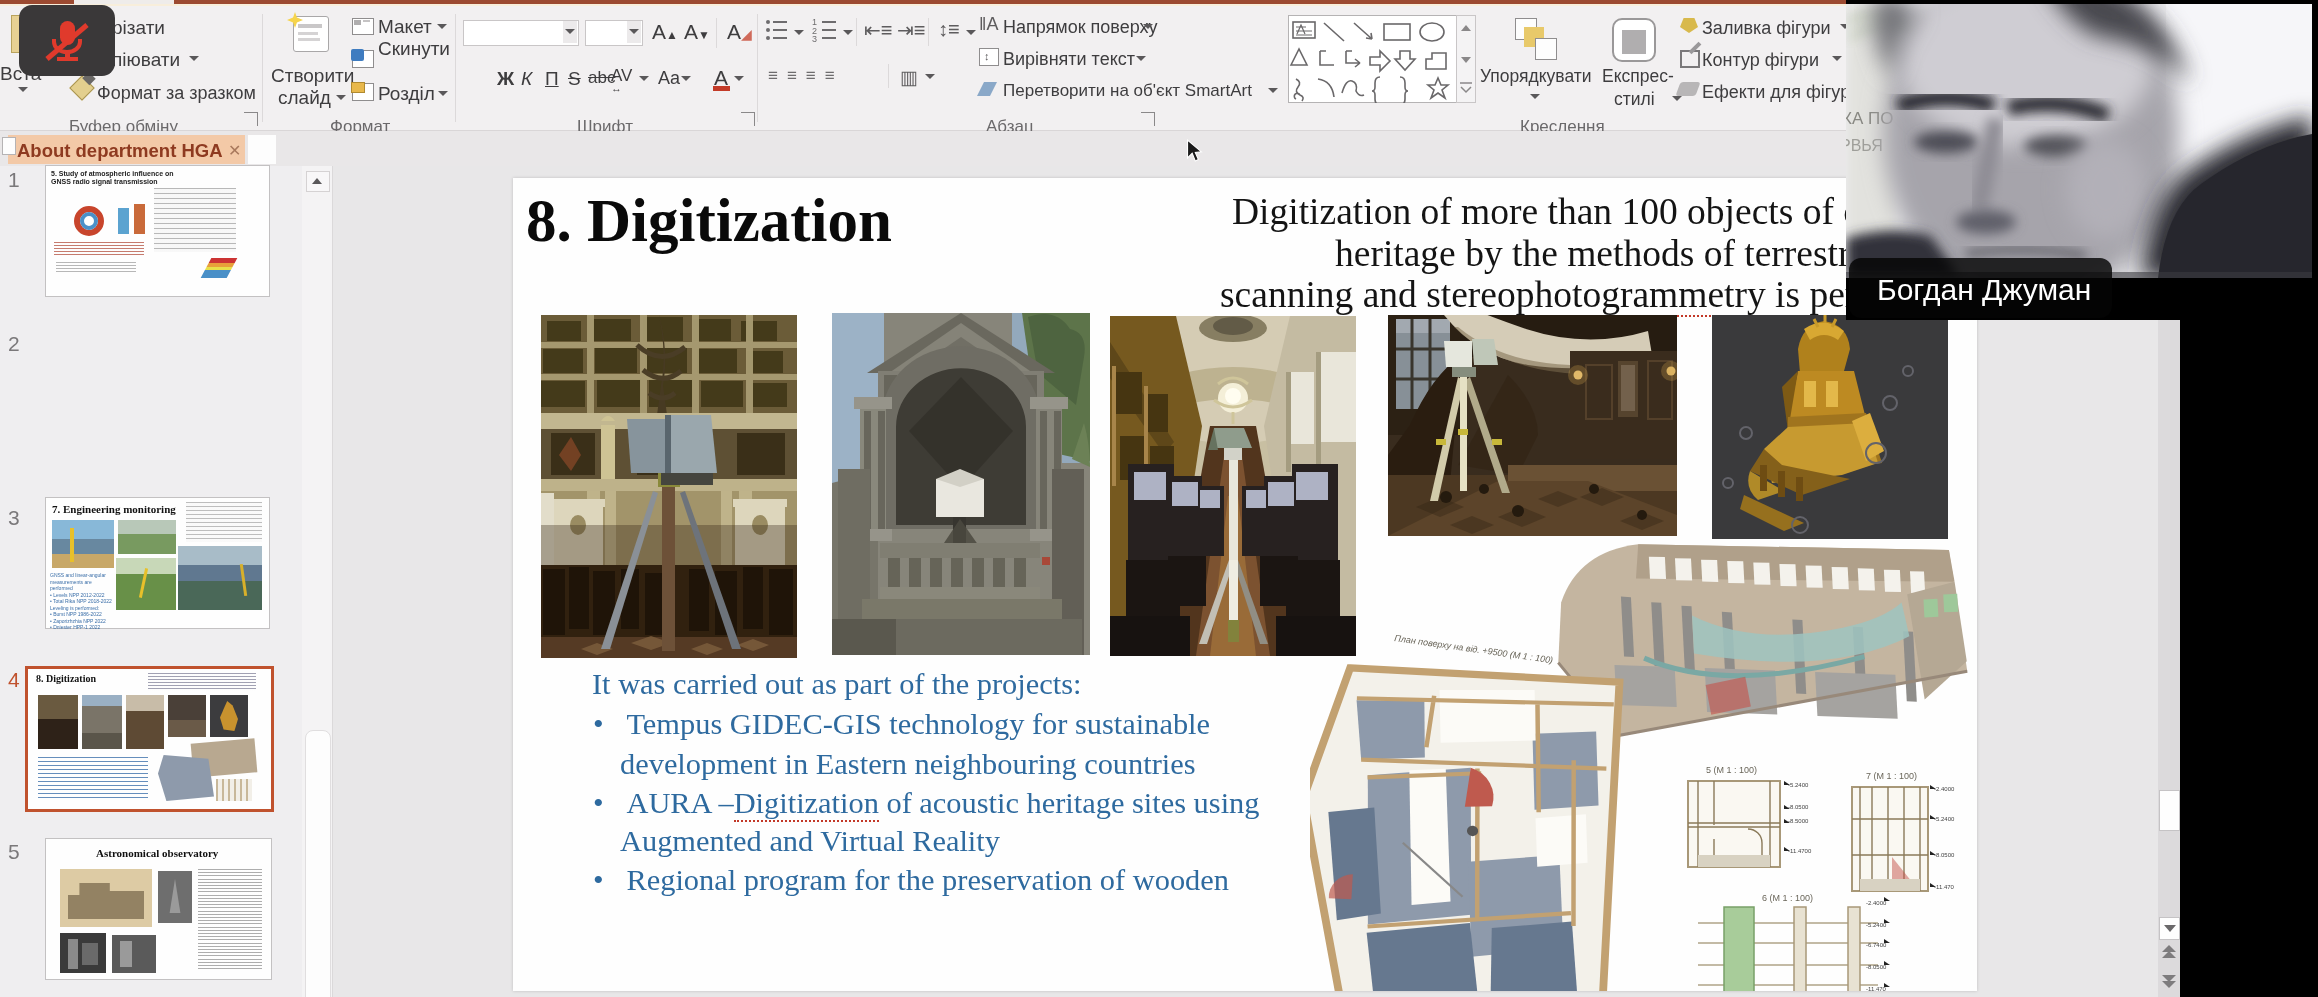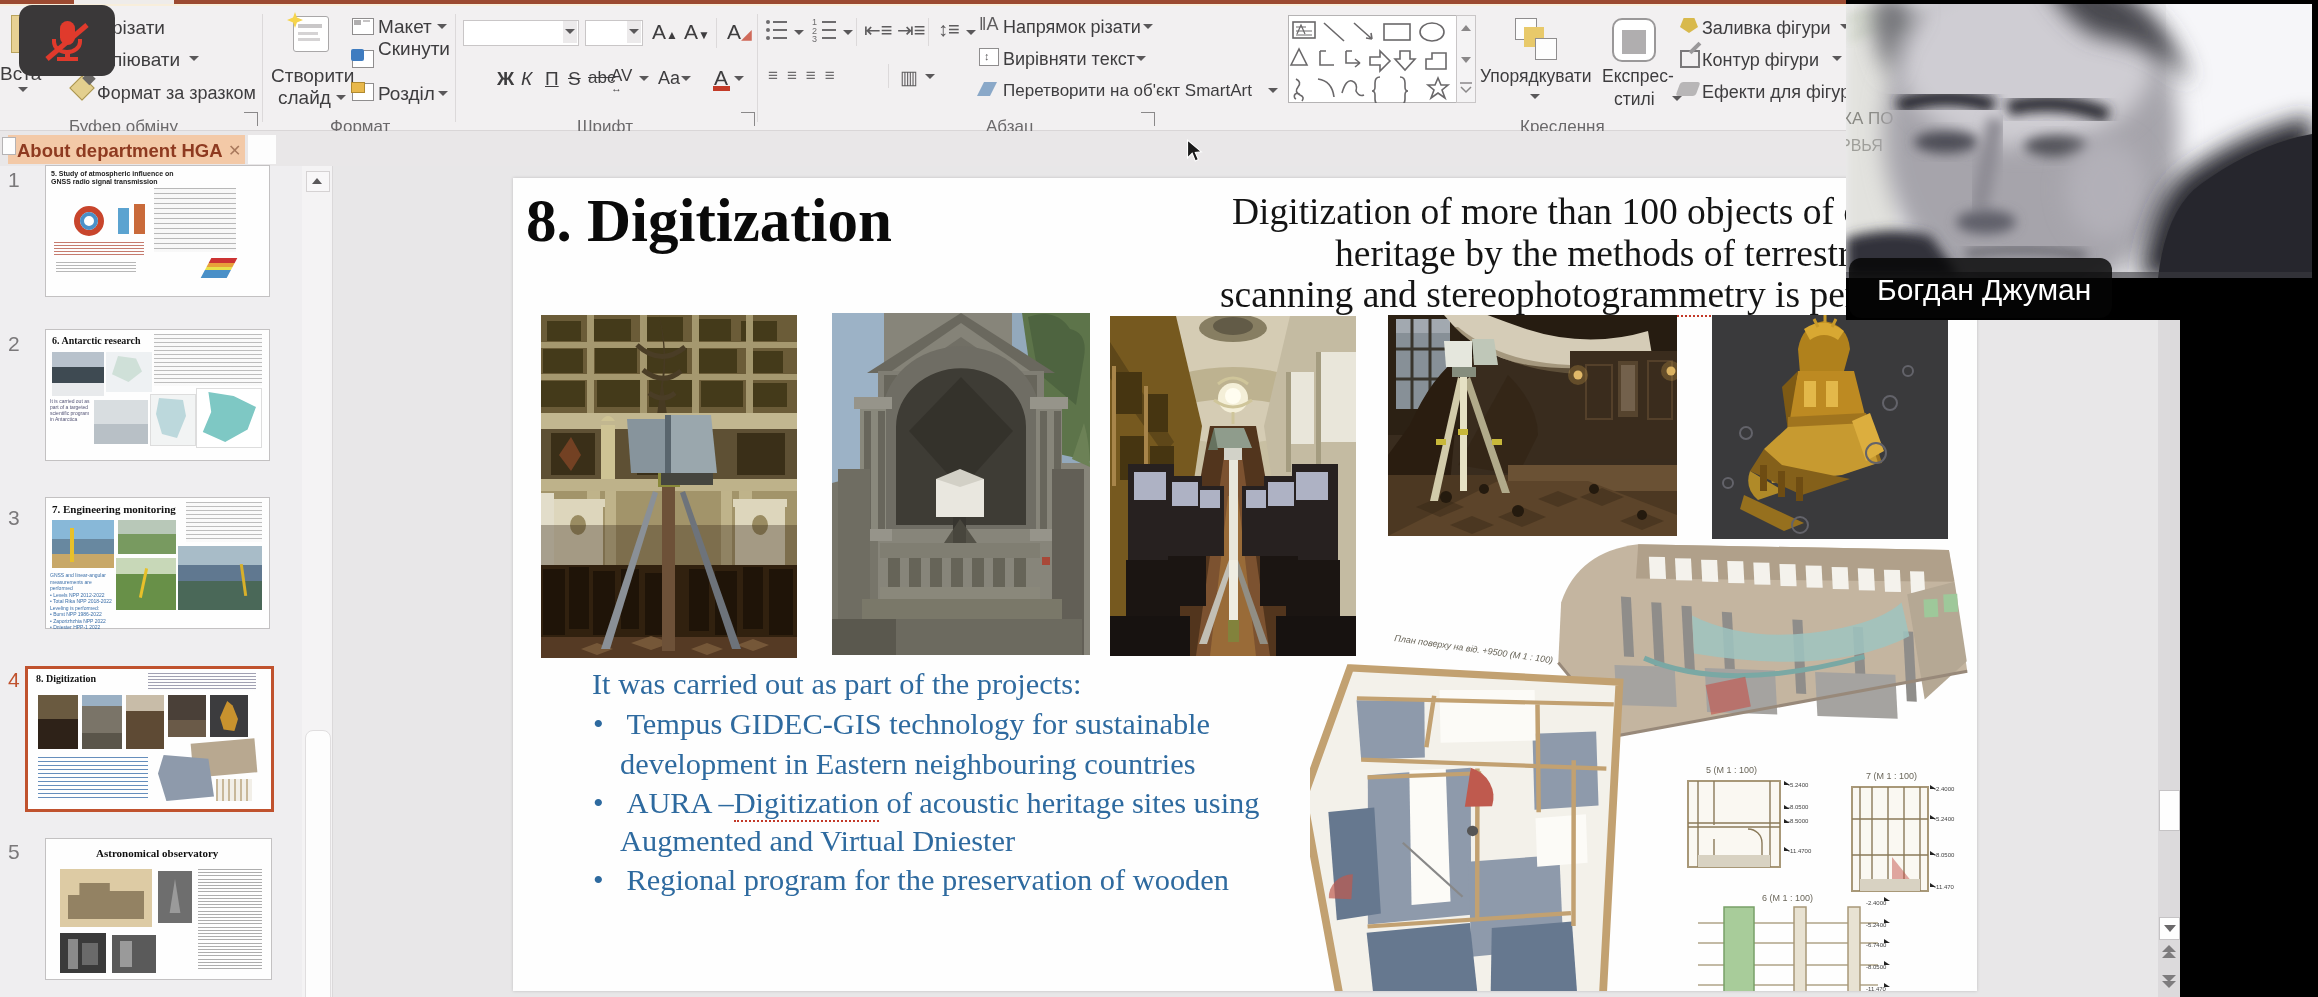--- a/index.html
+++ b/index.html
@@ -134,21 +134,21 @@
  <div class="rtxt" style="left:864px;top:12px;font-size:20px;color:#5e5c5e;">⇤≡</div>
  <div class="rtxt" style="left:897px;top:12px;font-size:20px;color:#5e5c5e;">⇥≡</div>
  <div class="gsep" style="left:928px;top:12px;height:28px;"></div>
  <div class="rtxt" style="left:938px;top:12px;font-size:20px;color:#5e5c5e;">↕≡</div>
  <div class="caret" style="left:966px;top:24px;"></div>
  <div class="abs" style="left:768px;top:60px;color:#6e6c6e;font-size:17px;letter-spacing:9px;">≡≡≡≡</div>
  <div class="gsep" style="left:888px;top:58px;height:24px;"></div>
  <div class="rtxt" style="left:900px;top:60px;font-size:19px;color:#5e5c5e;">▥</div>
  <div class="caret" style="left:925px;top:68px;"></div>
  <div class="abs" style="left:979px;top:8px;width:22px;height:22px;color:#5e5c5e;font-size:18px;">‖A</div>
- <div class="rtxt" style="left:1003px;top:11px;font-size:18px;">Напрямок різати</div>
+ <div class="rtxt" style="left:1003px;top:11px;font-size:18px;">Напрямок поверху</div>
  <div class="caret" style="left:1143px;top:18px;"></div>
  <div class="abs" style="left:979px;top:42px;width:18px;height:16px;border:1px solid #8f8d8e;background:#fff;"></div>
  <div class="abs" style="left:984px;top:44px;font-size:11px;color:#5e5c5e;">↕</div>
  <div class="rtxt" style="left:1003px;top:43px;font-size:18px;">Вирівняти текст</div>
  <div class="caret" style="left:1136px;top:50px;"></div>
  <div class="abs" style="left:977px;top:76px;width:20px;height:14px;background:#8aa8c8;clip-path:polygon(0 100%,35% 0,100% 0,65% 100%);"></div>
  <div class="rtxt" style="left:1003px;top:75px;font-size:17px;">Перетворити на об'єкт SmartArt</div>
  <div class="caret" style="left:1268px;top:82px;"></div>
  <div class="glabel" style="left:986px;">Абзац</div>
  <div class="dlg" style="left:1141px;top:106px;"></div>
@@ -223,33 +223,20 @@
   <div class="abs" style="left:28px;top:40px;width:30px;height:30px;border-radius:50%;border:6px solid #c8452c;box-sizing:border-box;"></div>
   <div class="abs" style="left:34px;top:46px;width:18px;height:18px;border-radius:50%;border:4px solid #4a90c8;box-sizing:border-box;"></div>
   <div class="abs" style="left:72px;top:42px;width:11px;height:26px;background:#5ba3d0;"></div>
   <div class="abs" style="left:88px;top:38px;width:11px;height:30px;background:#c96a3a;"></div>
   <div class="abs" style="left:8px;top:76px;width:90px;height:14px;background:repeating-linear-gradient(#b85a4a 0 1px,#fdfdfd 1px 3px);opacity:.8;"></div>
   <div class="abs" style="left:160px;top:92px;width:26px;height:20px;background:linear-gradient(#c33 0 25%,#e8a03a 25% 45%,#e8e04a 45% 60%,#4a90c8 60% 100%);transform:skewX(-28deg);"></div>
   <div class="abs" style="left:10px;top:96px;width:80px;height:10px;background:repeating-linear-gradient(#888 0 1px,#fefefe 1px 3px);opacity:.6;"></div>
  </div>
 
  <div class="tnum" style="top:166px;">2</div>
- <div class="thumb" style="top:163px;">
-  <div class="abs serif" style="left:6px;top:5px;font-size:10px;font-weight:bold;color:#111;">6. Antarctic research</div>
-  <div class="abs" style="left:108px;top:4px;width:108px;height:52px;background:repeating-linear-gradient(#9a9a9a 0 1px,#f7f7f7 1px 4px);opacity:.65;"></div>
-  <div class="abs" style="left:6px;top:22px;width:52px;height:44px;background:linear-gradient(#b8c2cc 0 35%,#3e4a52 35% 70%,#e8eaec 70% 100%);"></div>
-  <div class="abs" style="left:60px;top:22px;width:46px;height:40px;background:#eef1f3;"></div>
-  <div class="abs" style="left:66px;top:26px;width:30px;height:26px;background:#cfe0d8;clip-path:polygon(20% 0,80% 10%,100% 60%,55% 100%,0 70%);"></div>
-  <div class="abs" style="left:4px;top:68px;width:40px;height:26px;font-size:5px;color:#557;line-height:6px;">It is carried out as part of a targeted scientific program in Antarctica</div>
-  <div class="abs" style="left:48px;top:70px;width:54px;height:44px;background:linear-gradient(#d8dde0 0 55%,#b8c0c6 55% 100%);"></div>
-  <div class="abs" style="left:104px;top:64px;width:44px;height:50px;background:#f2f4f4;border:1px solid #ddd;"></div>
-  <div class="abs" style="left:110px;top:68px;width:30px;height:40px;background:#bcd8dc;clip-path:polygon(10% 0,90% 5%,100% 45%,70% 100%,20% 90%,0 40%);"></div>
-  <div class="abs" style="left:150px;top:58px;width:64px;height:58px;background:#fff;border:1px solid #ddd;"></div>
-  <div class="abs" style="left:154px;top:62px;width:56px;height:50px;background:#7ec8c4;clip-path:polygon(15% 0,60% 8%,100% 30%,85% 75%,45% 100%,5% 80%,20% 40%);"></div>
- </div>
 
  <div class="tnum" style="top:340px;">3</div>
  <div class="thumb" style="top:331px;">
   <div class="abs serif" style="left:6px;top:5px;font-size:11px;font-weight:bold;color:#111;">7. Engineering monitoring</div>
   <div class="abs" style="left:140px;top:4px;width:76px;height:40px;background:repeating-linear-gradient(#9a9a9a 0 1px,#f7f7f7 1px 4px);opacity:.65;"></div>
   <div class="abs" style="left:6px;top:22px;width:62px;height:48px;background:linear-gradient(#88b8d8 0 40%,#6888a0 40% 70%,#c8a868 70% 100%);"></div>
   <div class="abs" style="left:24px;top:30px;width:4px;height:34px;background:#e8c02a;"></div>
   <div class="abs" style="left:72px;top:22px;width:58px;height:34px;background:linear-gradient(#b8c8b8 0 40%,#789a60 40% 100%);"></div>
   <div class="abs" style="left:4px;top:74px;width:62px;height:40px;font-size:5px;color:#3a6ea8;line-height:6.5px;">GNSS and linear-angular measurements are performed<br>• Levels NPP 2012-2022<br>• Total Rika NPP 2018-2022<br>Leveling is performed:<br>• Burst NPP 1986-2022<br>• Zaporizhzhia NPP 2022<br>• Dniester HPP-1 2022</div>
   <div class="abs" style="left:70px;top:60px;width:60px;height:52px;background:linear-gradient(#c8d8b8 0 30%,#689048 30% 100%);"></div>
@@ -300,21 +287,21 @@
 <div id="slide"></div>
 
 <div class="abs serif" style="left:526px;top:186px;font-size:61px;font-weight:bold;color:#0a0a0a;white-space:nowrap;">8. Digitization</div>
 <div class="abs serif" style="left:1232px;top:190px;font-size:37.5px;color:#141414;white-space:nowrap;">Digitization of more than 100 objects of cultural</div>
 <div class="abs serif" style="left:1335px;top:232px;font-size:37.5px;color:#141414;white-space:nowrap;">heritage by the methods of terrestrial laser</div>
 <div class="abs serif" style="left:1220px;top:273px;font-size:37.5px;color:#141414;white-space:nowrap;">scanning and <span style="border-bottom:2px dotted #c23828;">stereophotogrammetry is performed</span></div>
 <div class="abs serif" style="left:592px;top:667px;font-size:30.4px;color:#2e6a9f;white-space:nowrap;">It was carried out as part of the projects:</div>
 <div class="abs serif" style="left:593px;top:707px;font-size:30.4px;color:#2e6a9f;white-space:nowrap;">•&nbsp;&nbsp;&nbsp;Tempus GIDEC-GIS technology for sustainable</div>
 <div class="abs serif" style="left:620px;top:747px;font-size:30.4px;color:#2e6a9f;white-space:nowrap;">development in Eastern neighbouring countries</div>
 <div class="abs serif" style="left:593px;top:786px;font-size:30.4px;color:#2e6a9f;white-space:nowrap;">•&nbsp;&nbsp;&nbsp;AURA –<span style="border-bottom:2px dotted #c23828;">Digitization</span> of acoustic heritage sites using</div>
-<div class="abs serif" style="left:620px;top:824px;font-size:30.4px;color:#2e6a9f;white-space:nowrap;">Augmented and Virtual Dniester</div>
+<div class="abs serif" style="left:620px;top:824px;font-size:30.4px;color:#2e6a9f;white-space:nowrap;">Augmented and Virtual Reality</div>
 <div class="abs serif" style="left:593px;top:863px;font-size:30.4px;color:#2e6a9f;white-space:nowrap;">•&nbsp;&nbsp;&nbsp;Regional program for the preservation of wooden</div>
 
 <svg class="abs" style="left:541px;top:315px;" width="256" height="343" viewBox="0 0 256 343" preserveAspectRatio="none">
  <rect width="256" height="343" fill="#a3966e"></rect>
  <rect width="256" height="98" fill="#6b5c38"></rect>
  <g fill="#443a1a">
   <rect x="6" y="6" width="34" height="20"></rect>
         <rect x="52" y="4" width="38" height="22"></rect>
         <rect x="102" y="2" width="40" height="24"></rect>
         <rect x="152" y="4" width="38" height="22"></rect>

